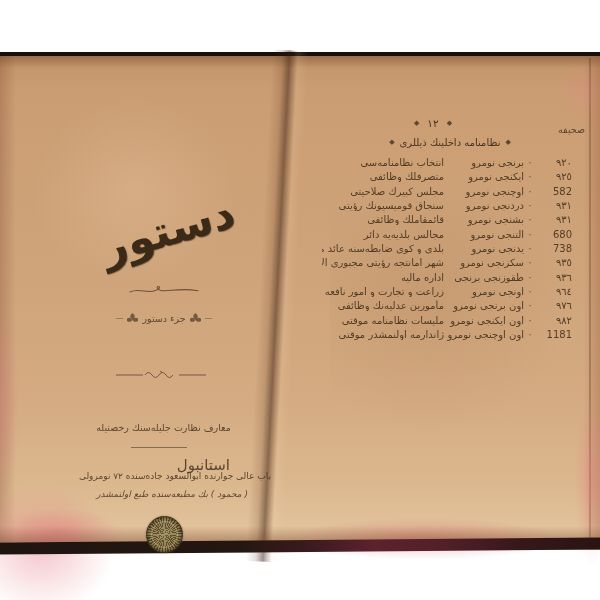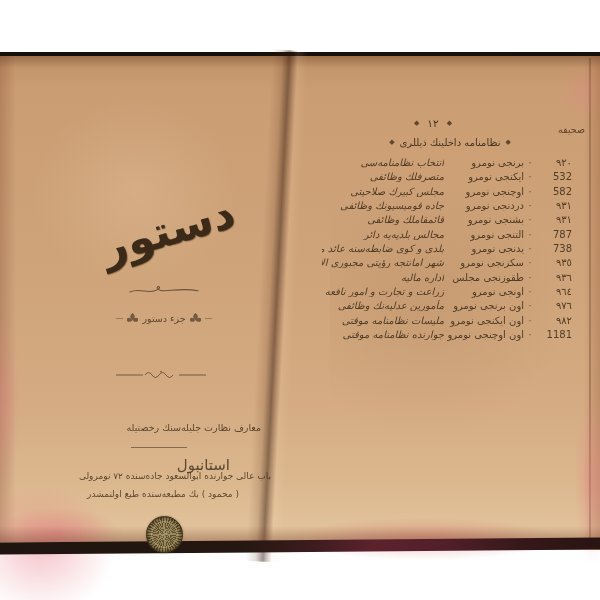--- a/index.html
+++ b/index.html
@@ -56,25 +56,25 @@
     font-size:44px; font-weight:bold; line-height:1.1; transform:rotate(-16deg);
     color:#3b2a18; text-shadow:0.6px 0.8px 1px rgba(50,30,10,.55);
   }
   .lp-flourish1 { position:absolute; left:128px; top:188px; }
   .lp-part {
     position:absolute; left:104px; top:217px; width:120px; display:flex; align-items:center; justify-content:center; gap:3px;
     font-size:9.5px;
   }
   .lp-part .dash { font-size:8px; opacity:.7; }
   .lp-flourish2 { position:absolute; left:116px; top:274px; }
-  .lp-permission { position:absolute; left:66px; top:326px; width:195px; font-size:9.5px; }
+  .lp-permission { position:absolute; left:66px; top:326px; width:195px; text-align:center; font-size:9.5px; }
   .lp-underline { position:absolute; left:131px; top:351px; width:56px; height:1px; background:rgba(70,50,35,.55); }
   .lp-city    { position:absolute; left:120px; top:360px; width:110px; font-size:15px; }
   .lp-address { position:absolute; left:56px;  top:375px; width:215px; text-align:right; font-size:9px; }
-  .lp-printer { position:absolute; left:78px;  top:393px; width:170px; text-align:center; font-size:9px; }
+  .lp-printer { position:absolute; left:78px;  top:393px; width:170px; text-align:right; font-size:9px;font-style:italic; }
   .lp-year    { position:absolute; left:118px; top:404px; width:90px; text-align:center; font-size:15px; font-weight:bold; letter-spacing:1px; color:#3b2a18; }
   .seal {
     position:absolute; left:146px; top:420px; width:35px; height:35px; border-radius:50%;
     background:
       repeating-conic-gradient(rgba(215,195,150,.40) 0deg 5deg, rgba(45,36,16,.25) 5deg 10deg),
       radial-gradient(circle at 50% 48%, #86744a 0%, #6d5c35 40%, #574826 75%, #463a1d 100%);
     border:1px solid #3c3116;
     box-shadow:inset 0 0 3px rgba(30,22,8,.8), 0 0 2px rgba(80,55,25,.5);
   }
   .seal::before { content:""; position:absolute; inset:4px; border-radius:50%; border:1px solid rgba(230,210,160,.40); }
@@ -88,21 +88,21 @@
   .orn { font-size:7px; opacity:.8; line-height:1; }
   .rp-heading {
     position:absolute; left:30px; top:41px; width:240px; display:flex; align-items:center; justify-content:center; gap:5px;
     font-size:10px;
   }
   .toc { position:absolute; left:22px; top:61px; width:250px; }
   .toc-row { display:flex; align-items:baseline; height:14.35px; font-size:10px; color:rgba(64,46,26,.88); }
   .toc-page   { width:36px; white-space:nowrap; }
   .toc-sep    { width:12px; text-align:center; opacity:.8; }
   .toc-numero { width:80px; white-space:nowrap; }
-  .toc-title  { flex:1; white-space:nowrap; overflow:hidden;font-style:italic; }
+  .toc-title  { flex:1; white-space:nowrap; overflow:hidden; }
 </style>
 </head>
 <body>
 
 <div id="scene">
   <div class="book">
 
     <div class="layer top-shade"></div>
     <div class="layer left-edge-shade"></div>
     <div class="layer right-edge-shade"></div>
@@ -172,49 +172,49 @@
       <div class="toc" dir="rtl">
 
           <div class="toc-row">
             <span class="toc-page">٩٢٠</span>
             <span class="toc-sep">·</span>
             <span class="toc-numero">برنجى نومرو</span>
             <span class="toc-title">انتخاب نظامنامه‌سى</span>
           </div>
 
           <div class="toc-row">
-            <span class="toc-page">532</span>
+            <span class="toc-page">٩٢٥</span>
             <span class="toc-sep">·</span>
             <span class="toc-numero">ايكنجى نومرو</span>
             <span class="toc-title">متصرفلك وظائفى</span>
           </div>
 
           <div class="toc-row">
             <span class="toc-page">582</span>
             <span class="toc-sep">·</span>
             <span class="toc-numero">اوچنجى نومرو</span>
             <span class="toc-title">مجلس كبيرك صلاحيتى</span>
           </div>
 
           <div class="toc-row">
             <span class="toc-page">٩٣١</span>
             <span class="toc-sep">·</span>
             <span class="toc-numero">دردنجى نومرو</span>
-            <span class="toc-title">جاده قوميسيونك وظائفى</span>
+            <span class="toc-title">سنجاق قوميسيونك رؤيتى</span>
           </div>
 
           <div class="toc-row">
             <span class="toc-page">٩٣١</span>
             <span class="toc-sep">·</span>
             <span class="toc-numero">بشنجى نومرو</span>
             <span class="toc-title">قائمقاملك وظائفى</span>
           </div>
 
           <div class="toc-row">
-            <span class="toc-page">787</span>
+            <span class="toc-page">680</span>
             <span class="toc-sep">·</span>
             <span class="toc-numero">التنجى نومرو</span>
             <span class="toc-title">مجالس بلديه‌يه دائر</span>
           </div>
 
           <div class="toc-row">
             <span class="toc-page">738</span>
             <span class="toc-sep">·</span>
             <span class="toc-numero">يدنجى نومرو</span>
             <span class="toc-title">بلدى و كوى ضابطه‌سنه عائد مواد</span>
@@ -223,21 +223,21 @@
           <div class="toc-row">
             <span class="toc-page">٩٣٥</span>
             <span class="toc-sep">·</span>
             <span class="toc-numero">سكزنجى نومرو</span>
             <span class="toc-title">شهر امانتجه رؤيتى مجبورى الايفا اولان مصارف</span>
           </div>
 
           <div class="toc-row">
             <span class="toc-page">٩٣٦</span>
             <span class="toc-sep">·</span>
-            <span class="toc-numero">طقوزنجى مجلس</span>
+            <span class="toc-numero">طقوزنجى برنجى</span>
             <span class="toc-title">اداره ماليه</span>
           </div>
 
           <div class="toc-row">
             <span class="toc-page">٩٦٤</span>
             <span class="toc-sep">·</span>
             <span class="toc-numero">اونجى نومرو</span>
             <span class="toc-title">زراعت و تجارت و امور نافعه</span>
           </div>
 
@@ -252,19 +252,19 @@
             <span class="toc-page">٩٨٢</span>
             <span class="toc-sep">·</span>
             <span class="toc-numero">اون ايكنجى نومرو</span>
             <span class="toc-title">مليسات نظامنامه موقتى</span>
           </div>
 
           <div class="toc-row">
             <span class="toc-page">1181</span>
             <span class="toc-sep">·</span>
             <span class="toc-numero">اون اوچنجى نومرو</span>
-            <span class="toc-title">جوارنده نظامنامه موقتى</span>
+            <span class="toc-title">ژاندارمه اولنمشدر موقتى</span>
           </div>
         </div>
     </div>
 
   </div>
 </div>
 
 </body></html>

